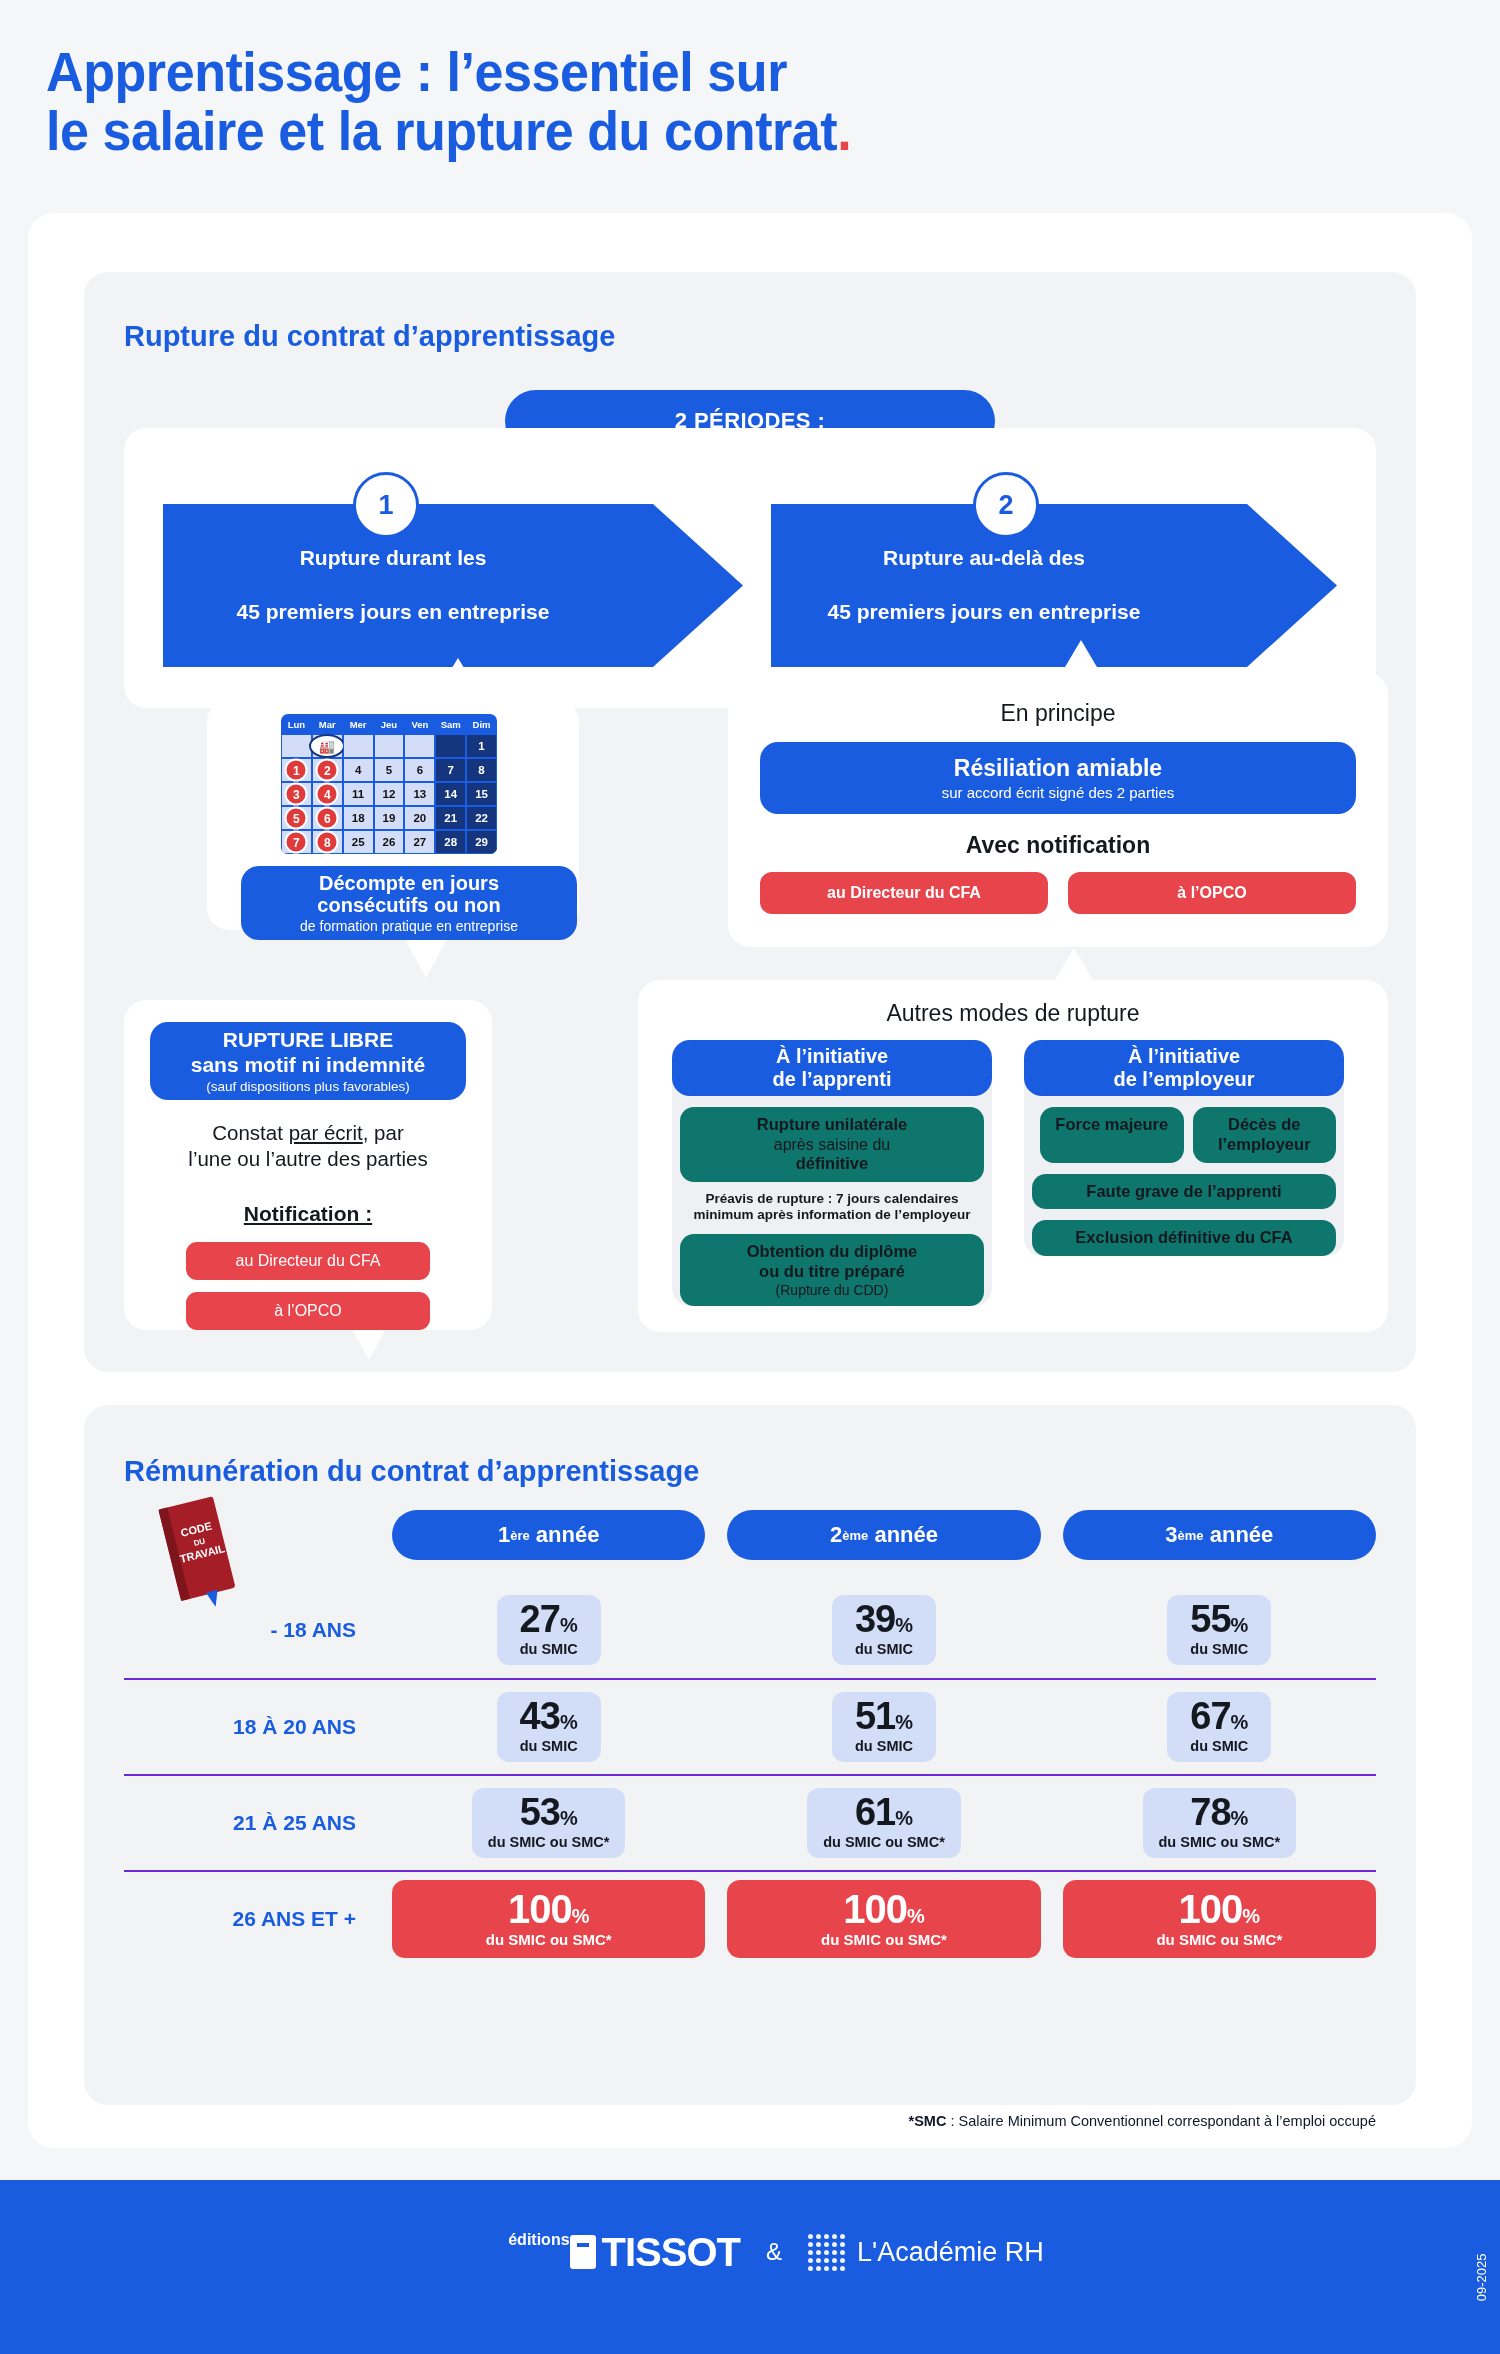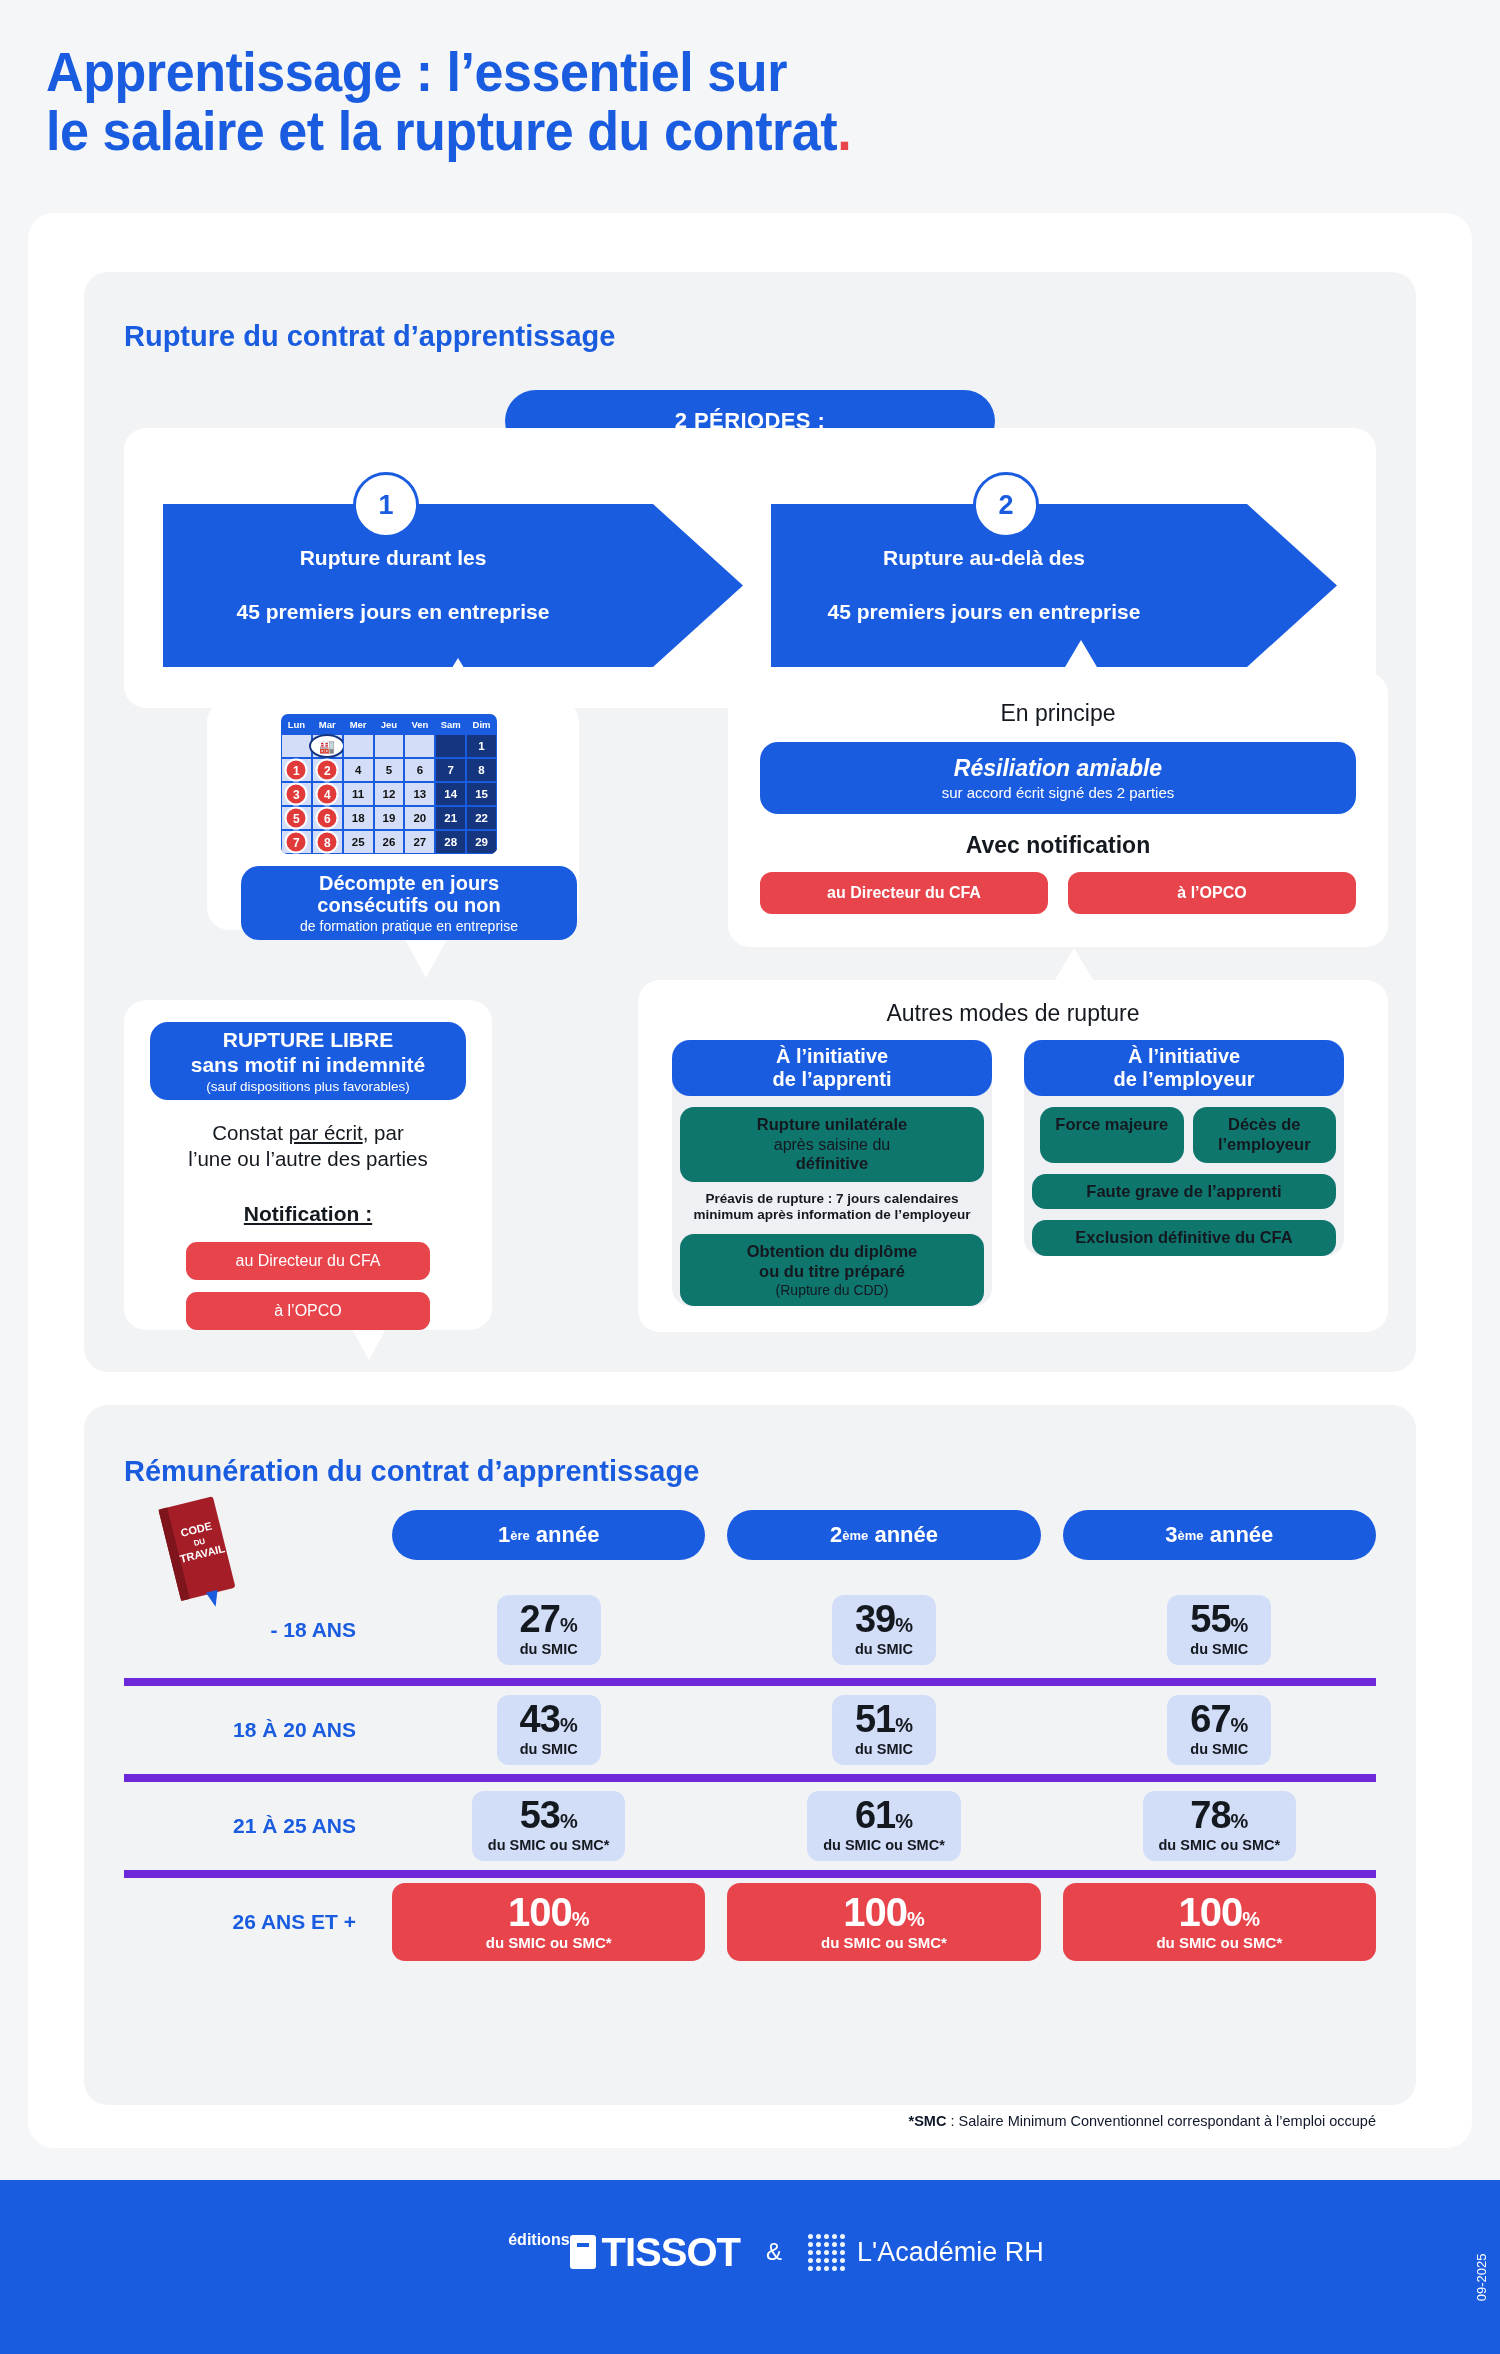--- a/index.html
+++ b/index.html
@@ -61,21 +61,21 @@
             display:flex;flex-direction:column;align-items:center;justify-content:center;text-align:center;padding:4px 8px;}
   .decompte b{font-size:20px;font-weight:bold;line-height:1.12;}
   .decompte small{font-size:14px;font-weight:normal;margin-top:2px;}
 
   
   .principe-box{left:728px;top:672px;width:660px;height:275px;}
   .principe-tail{position:absolute;left:1055px;top:640px;width:0;height:0;border-left:26px solid transparent;border-right:26px solid transparent;border-bottom:44px solid #fff;}
   .principe-h{position:absolute;left:728px;top:700px;width:660px;text-align:center;font-size:23px;color:#14181f;}
   .resiliation{position:absolute;left:760px;top:742px;width:596px;height:72px;background:#1a5ce0;border-radius:18px;color:#fff;
                display:flex;flex-direction:column;align-items:center;justify-content:center;text-align:center;}
-  .resiliation b{font-size:23px;font-weight:bold;font-style:italic;}
+  .resiliation b{font-size:23px;font-weight:bold;}
   .resiliation small{font-size:15px;font-weight:normal;margin-top:2px;}
   .avecnotif{position:absolute;left:728px;top:832px;width:660px;text-align:center;font-size:23px;font-weight:bold;color:#14181f;}
   .notif-row{position:absolute;left:760px;top:872px;width:596px;display:flex;gap:20px;}
   .notif-pill{flex:1;height:42px;background:#e8444c;border-radius:12px;color:#fff;font-size:16px;font-weight:bold;
               display:flex;align-items:center;justify-content:center;}
 
   
   .libre-box{left:124px;top:1000px;width:368px;height:330px;}
   .libre-tail{position:absolute;left:345px;top:1316px;width:0;height:0;border-left:24px solid transparent;border-right:24px solid transparent;border-top:44px solid #fff;}
   .libre-pill{position:absolute;left:150px;top:1022px;width:316px;height:78px;background:#1a5ce0;border-radius:18px;color:#fff;
@@ -107,21 +107,21 @@
   .chip-row{display:flex;gap:9px;margin:11px 8px 0 16px;}
   .chip-row .chip{flex:1;margin:0;}
 
   
   .tbl{position:absolute;left:124px;top:1510px;width:1252px;}
   .tbl-head{display:flex;margin-left:268px;gap:22px;}
   .yr{flex:1;height:50px;background:#1a5ce0;border-radius:25px;color:#fff;font-weight:bold;font-size:22px;
       display:flex;align-items:center;justify-content:center;}
   .yr sup{font-size:13px;vertical-align:super;}
   .book{position:absolute;left:20px;top:-18px;width:120px;height:120px;}
-  .row{display:flex;align-items:center;border-top:8px solid #6d28d9;height:96px;margin-top:0;}
+  .row{display:flex;align-items:center;border-top:2px solid #6d28d9;height:96px;margin-top:0;}
   .row:first-of-type{border-top:none;}
   .rows{margin-top:22px;}
   .rlabel{width:268px;text-align:right;padding-right:36px;color:#1a5ce0;font-weight:bold;font-size:21px;}
   .cells{flex:1;display:flex;gap:22px;}
   .cell{flex:1;display:flex;align-items:center;justify-content:center;}
   .val{background:#d2ddf8;border-radius:12px;padding:6px 16px 8px 16px;text-align:center;color:#14181f;min-width:104px;}
   .val .big{font-size:38px;font-weight:bold;line-height:.95;letter-spacing:-1px;}
   .val .pc{font-size:20px;font-weight:bold;}
   .val .sub{font-size:14.5px;font-weight:bold;margin-top:3px;}
   .val.full{background:#e8444c;color:#fff;width:100%;border-radius:13px;padding:10px 8px;}

